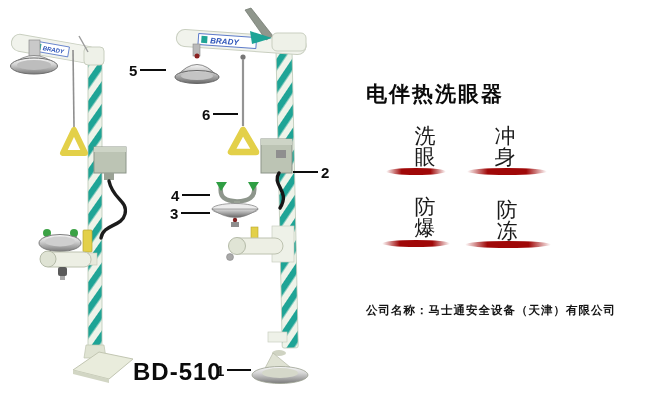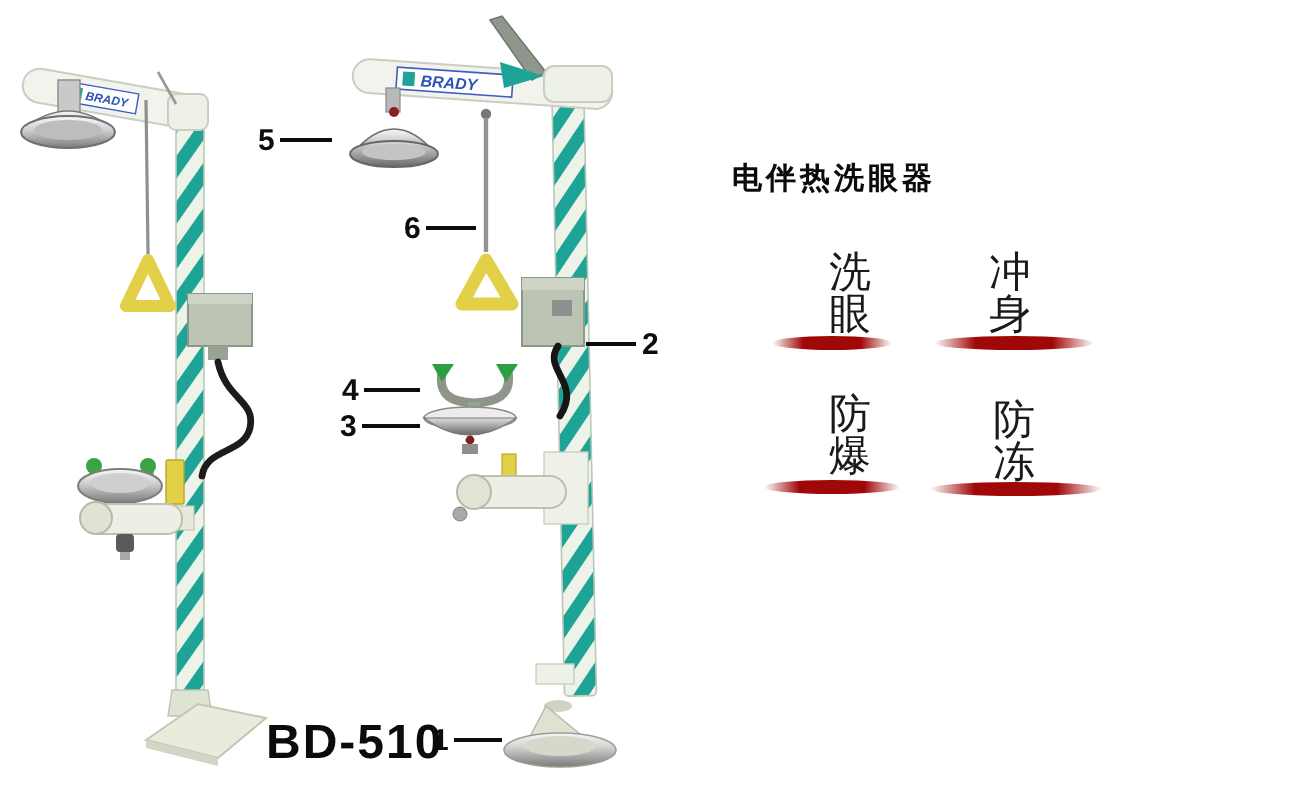--- a/index.html
+++ b/index.html
@@ -7,21 +7,21 @@
          font-family:"Liberation Sans",sans-serif;color:#111;}
   svg{position:absolute;left:0;top:0;}
   
   .part-label{position:absolute;display:flex;align-items:center;gap:3px;
               font-weight:bold;font-size:15px;color:#0d0d0d;height:16px;}
   .leader{height:2px;background:#0d0d0d;display:inline-block;}
   
   .model{position:absolute;left:133px;top:358px;font-size:24px;font-weight:bold;
          letter-spacing:1px;color:#0b0b0b;}
   
-  .title{position:absolute;left:366px;top:80px;font-size:15px;font-weight:bold;
+  .title{position:absolute;left:366px;top:80px;font-size:21px;font-weight:bold;
          letter-spacing:2px;color:#0b0b0b;}
   .feature{position:absolute;width:34px;text-align:center;font-size:21px;line-height:21px;
            font-family:"Liberation Serif","Liberation Sans",serif;color:#1a1a1a;}
   .swoosh{position:absolute;height:7px;border-radius:50%;
           background:linear-gradient(90deg,rgba(150,0,0,0) 0%,#a00808 26%,#a00808 74%,rgba(150,0,0,0) 100%);}
   .company{position:absolute;left:366px;top:264px;font-size:11.5px;font-weight:bold;
            letter-spacing:1px;line-height:18.5px;white-space:pre;color:#141414;}
 </style>
 </head>
 <body>
@@ -214,18 +214,19 @@
     <div>防</div>
     <div>冻</div>
   </div>
 
   <div class="swoosh" style="left:386px;top:168px;width:60px;"></div>
   <div class="swoosh" style="left:467px;top:168px;width:80px;"></div>
   <div class="swoosh" style="left:382px;top:240px;width:68px;"></div>
   <div class="swoosh" style="left:465px;top:241px;width:86px;"></div>
 
   <div class="company">
+    <div>公司名称：马士通安全设备（天津）有限公司</div>
     
     
     
   </div>
 
 </div>
 
 </body></html>

